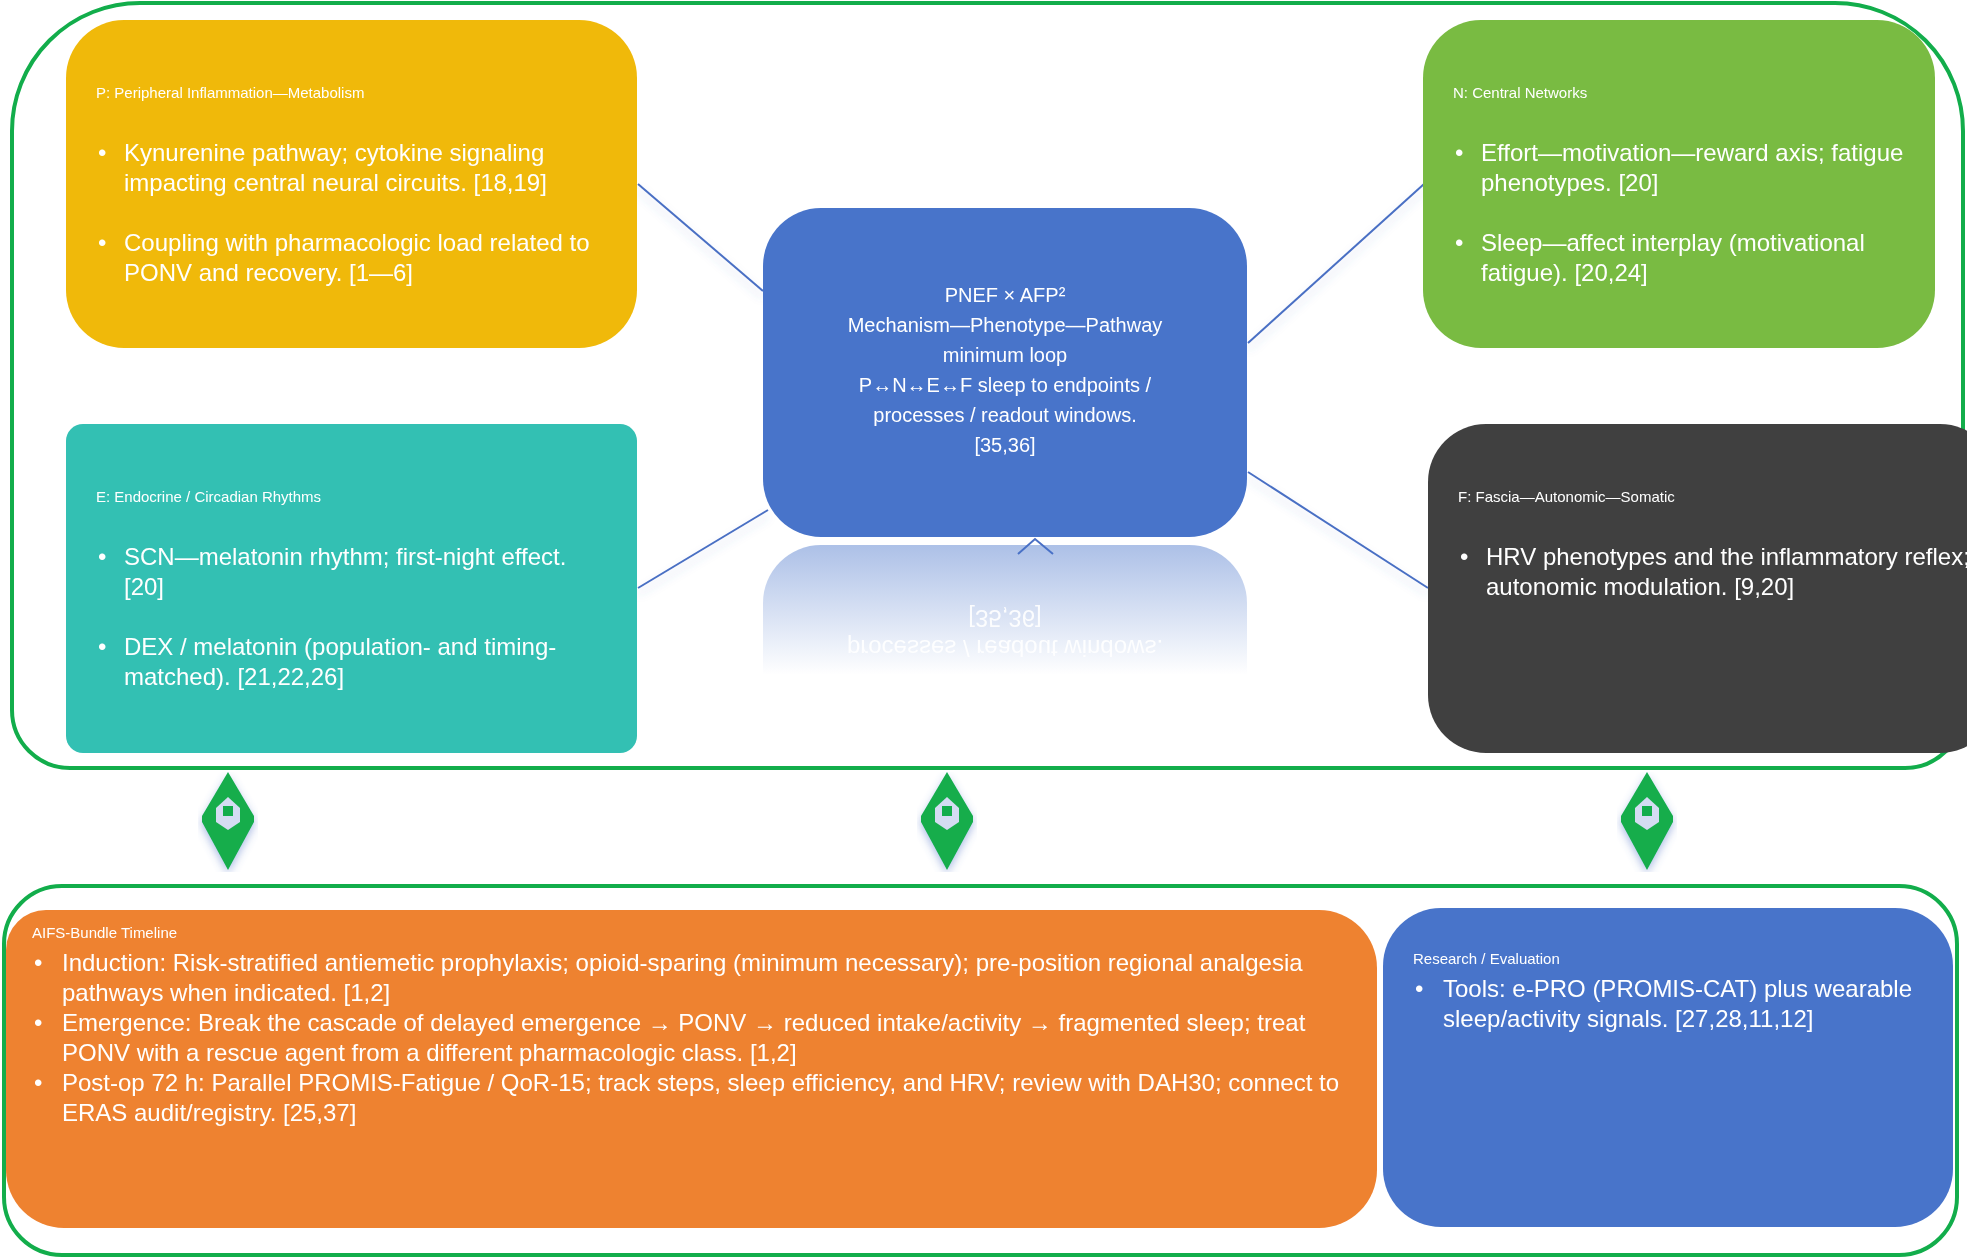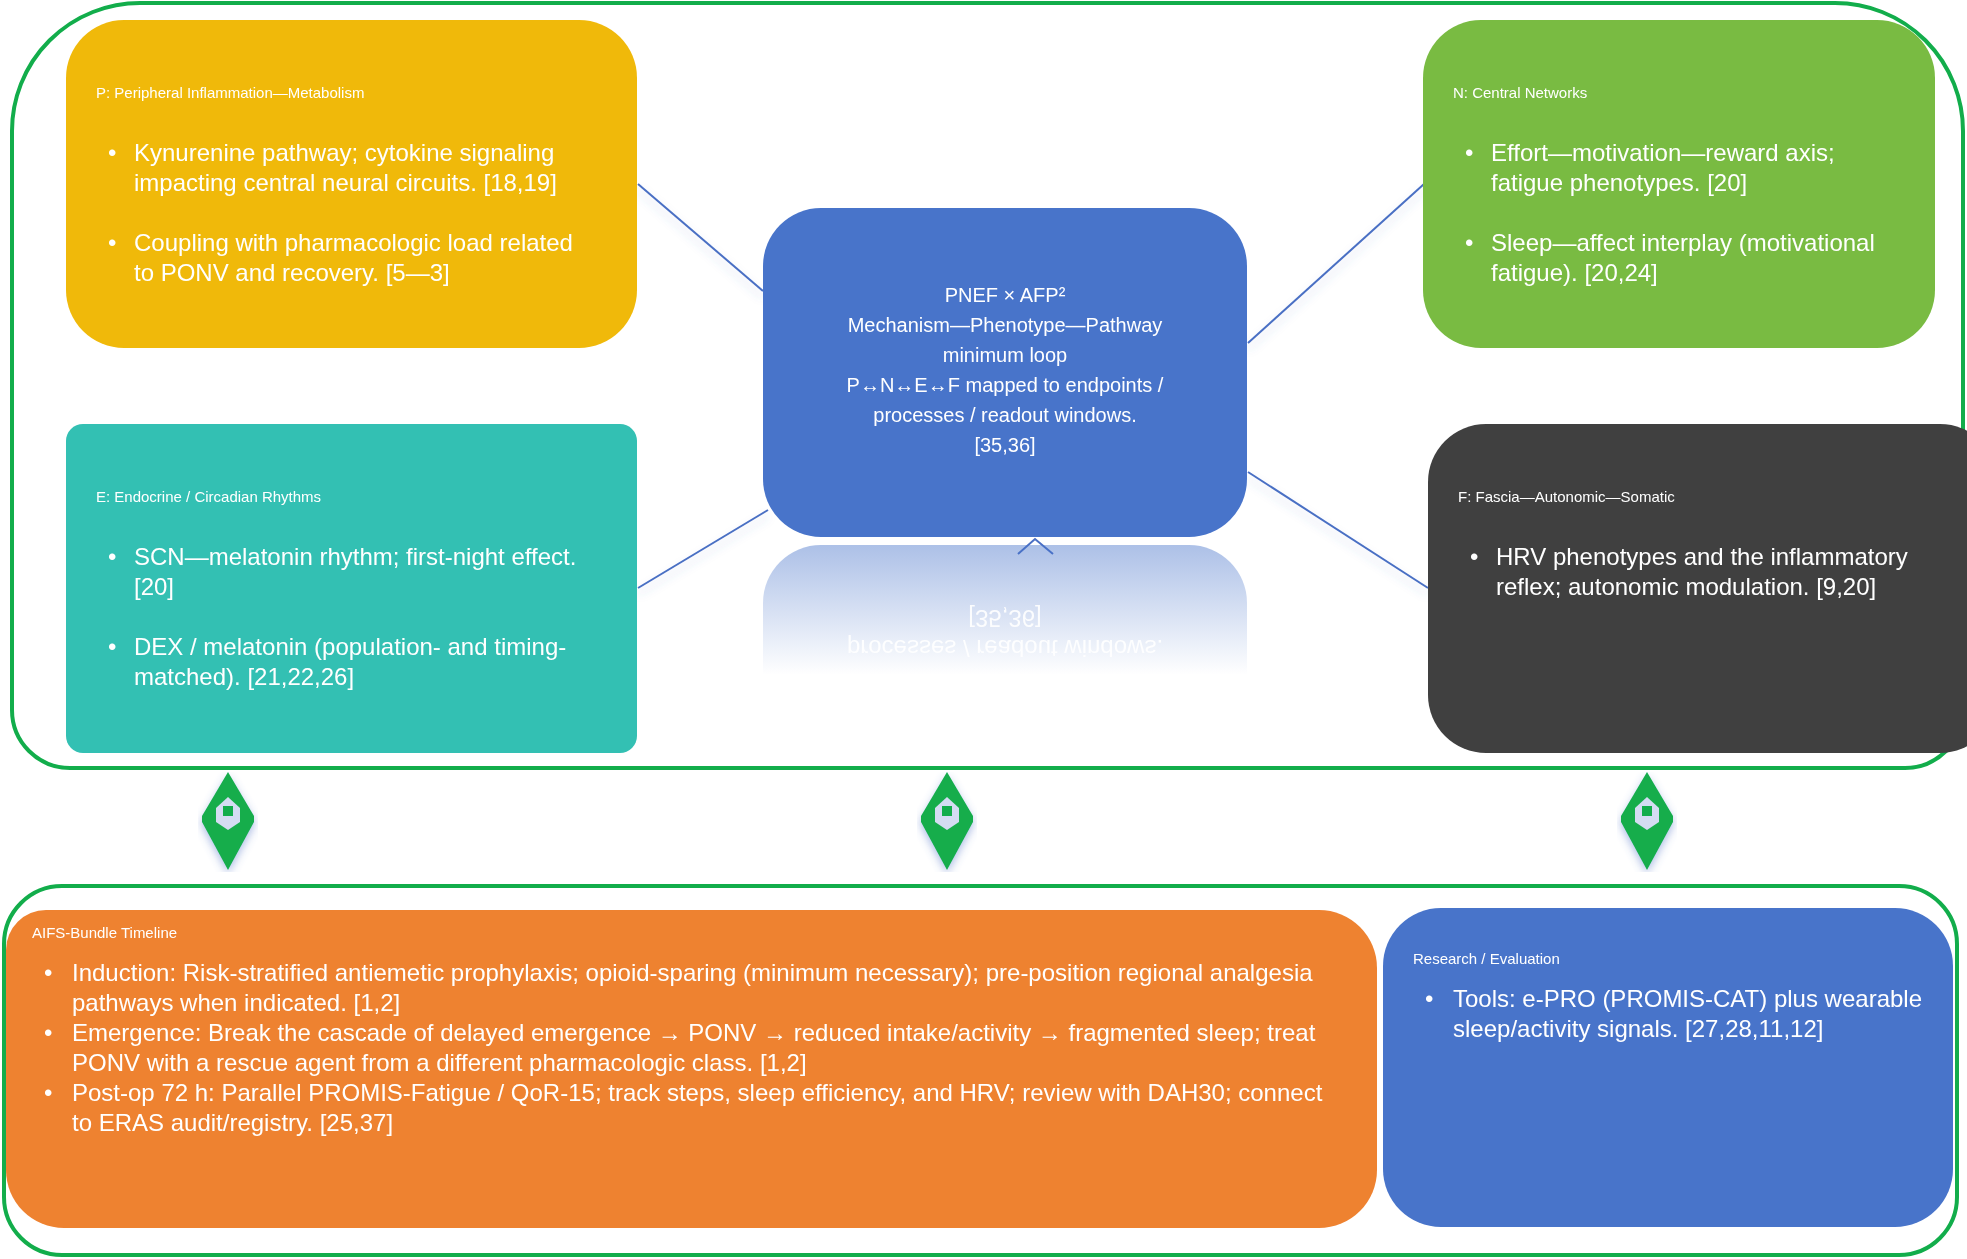--- a/index.html
+++ b/index.html
@@ -3,21 +3,21 @@
 <meta charset="utf-8">
 <style>
   html, body { margin:0; padding:0; background:#ffffff; }
   body { width:1967px; height:1259px; position:relative; overflow:hidden;
          font-family:"Liberation Sans", "DejaVu Sans", sans-serif; color:#ffffff; }
   .frame { position:absolute; border:4px solid #12ad4b; box-sizing:border-box; }
   .frame-top { left:10px; top:1px; width:1955px; height:769px; border-radius:130px 130px 60px 60px; }
   .frame-bottom { left:2px; top:884px; width:1957px; height:373px; border-radius:60px; }
   .box { position:absolute; box-sizing:border-box; border-radius:58px; }
   .box .title { font-size:15px; line-height:30px; margin-bottom:30px; }
-  .box ul { list-style:none; margin:10px; padding:0; }
+  .box ul { list-style:none; margin:0; padding:0; }
   .box li { position:relative; padding-left:28px; font-size:24px; line-height:30px; margin-bottom:30px; }
   .box li::before { content:"\2022"; position:absolute; left:2px; top:0; }
   .box-p { left:66px; top:20px; width:571px; height:328px; background:#f0b90a; padding:58px 30px 0 30px; }
   .box-n { left:1423px; top:20px; width:512px; height:328px; background:#79bb42; padding:58px 28px 0 30px; }
   .box-e { left:66px; top:424px; width:571px; height:329px; background:#33c0b3; padding:58px 30px 0 30px;border-radius:17px; }
   .box-f { left:1428px; top:424px; width:570px; height:329px; background:#404040; padding:58px 28px 0 30px; }
   .box-c { left:763px; top:208px; width:484px; height:329px; background:#4874ca; border-radius:58px;
            padding:72px 10px 0 10px; text-align:center; font-size:24px; line-height:30px; }
   .box-c div { font-size:20px; line-height:30px; }
   .reflection { position:absolute; left:763px; top:545px; width:484px; height:130px; border-radius:58px 58px 0 0;
@@ -48,21 +48,21 @@
   <line x1="638" y1="588" x2="768" y2="510" stroke="#4a6fc4" stroke-width="2" filter="url(#sh)"></line>
   <line x1="1248" y1="343" x2="1424" y2="184" stroke="#4a6fc4" stroke-width="2" filter="url(#sh)"></line>
   <line x1="1248" y1="472" x2="1428" y2="588" stroke="#4a6fc4" stroke-width="2" filter="url(#sh)"></line>
   <polyline points="1018,554 1035,539 1053,554" fill="none" stroke="#4a6fc4" stroke-width="2"></polyline>
 </svg>
 
 <div class="box box-p">
   <div class="title">P: Peripheral Inflammation—Metabolism</div>
   <ul>
     <li>Kynurenine pathway; cytokine signaling impacting central neural circuits. [18,19]</li>
-    <li>Coupling with pharmacologic load related to PONV and recovery. [5—3]</li>
+    <li>Coupling with pharmacologic load related to PONV and recovery. [1—6]</li>
   </ul>
 </div>
 
 <div class="box box-n">
   <div class="title">N: Central Networks</div>
   <ul>
     <li>Effort—motivation—reward axis; fatigue phenotypes. [20]</li>
     <li>Sleep—affect interplay (motivational fatigue). [20,24]</li>
   </ul>
 </div>
@@ -79,21 +79,21 @@
   <div class="title">F: Fascia—Autonomic—Somatic</div>
   <ul>
     <li>HRV phenotypes and the inflammatory reflex; autonomic modulation. [9,20]</li>
   </ul>
 </div>
 
 <div class="box box-c">
   <div>PNEF × AFP²</div>
   <div>Mechanism—Phenotype—Pathway</div>
   <div>minimum loop</div>
-  <div>P↔N↔E↔F mapped to endpoints /</div>
+  <div>P↔N↔E↔F sleep to endpoints /</div>
   <div>processes / readout windows.</div>
   <div>[35,36]</div>
 </div>
 
 <div class="reflection">
   <div class="ref-text">
     <div>processes / readout windows.</div>
     <div>[35,36]</div>
   </div>
 </div>

